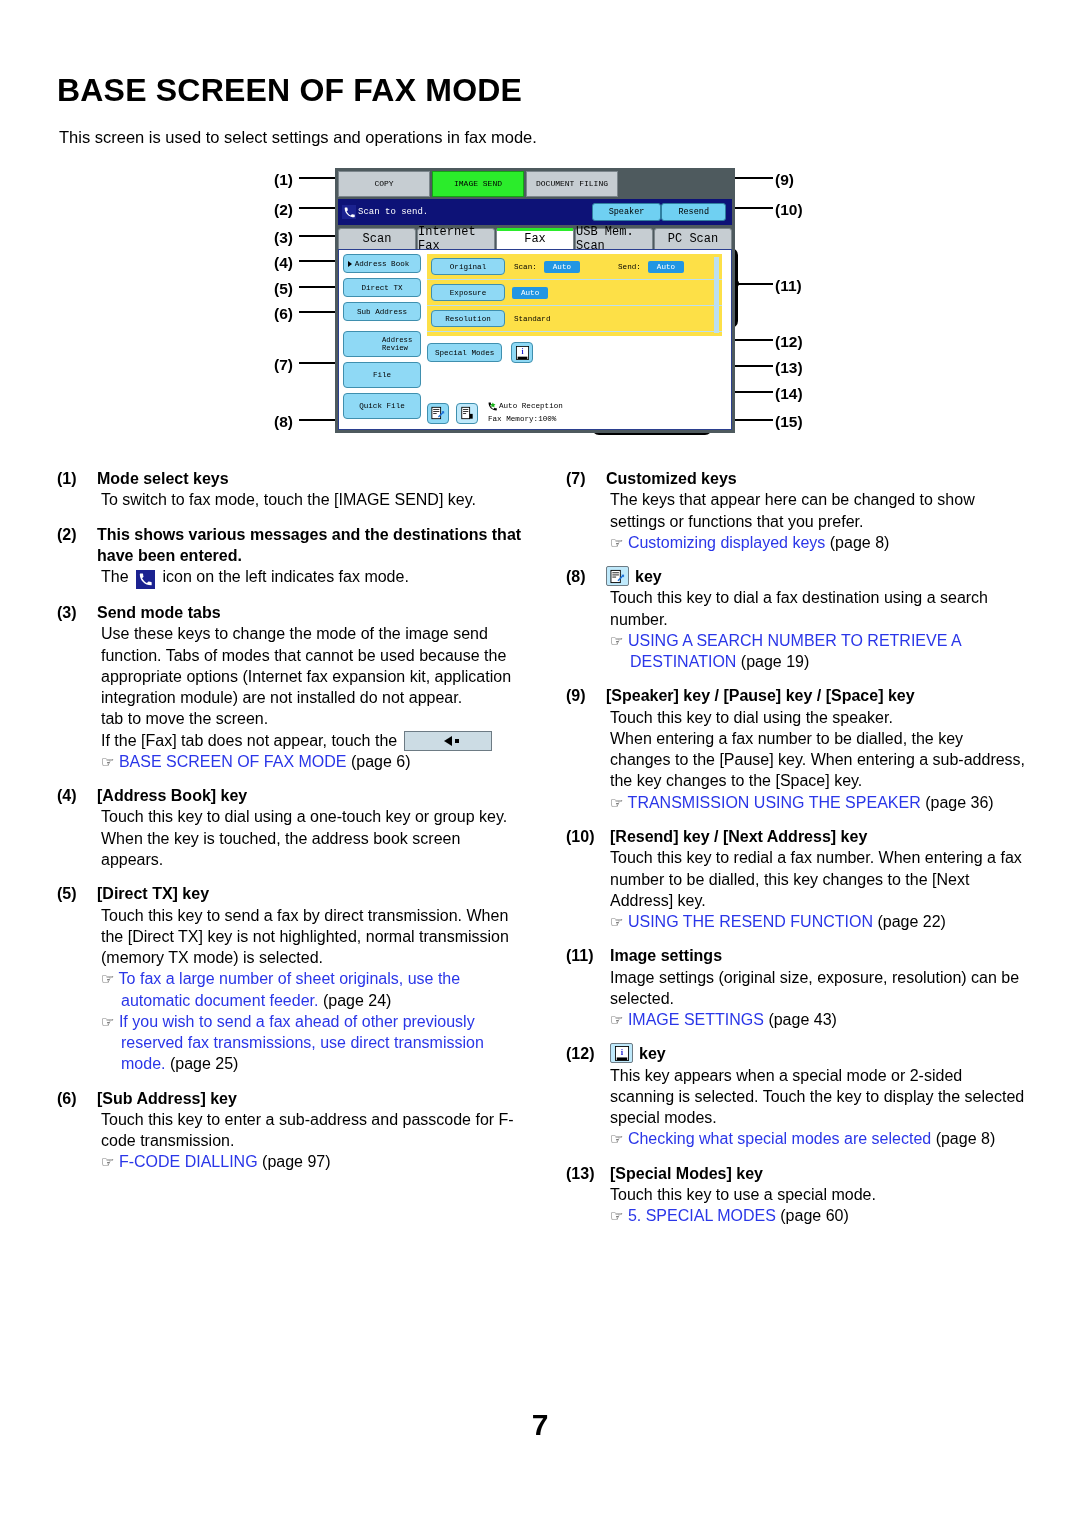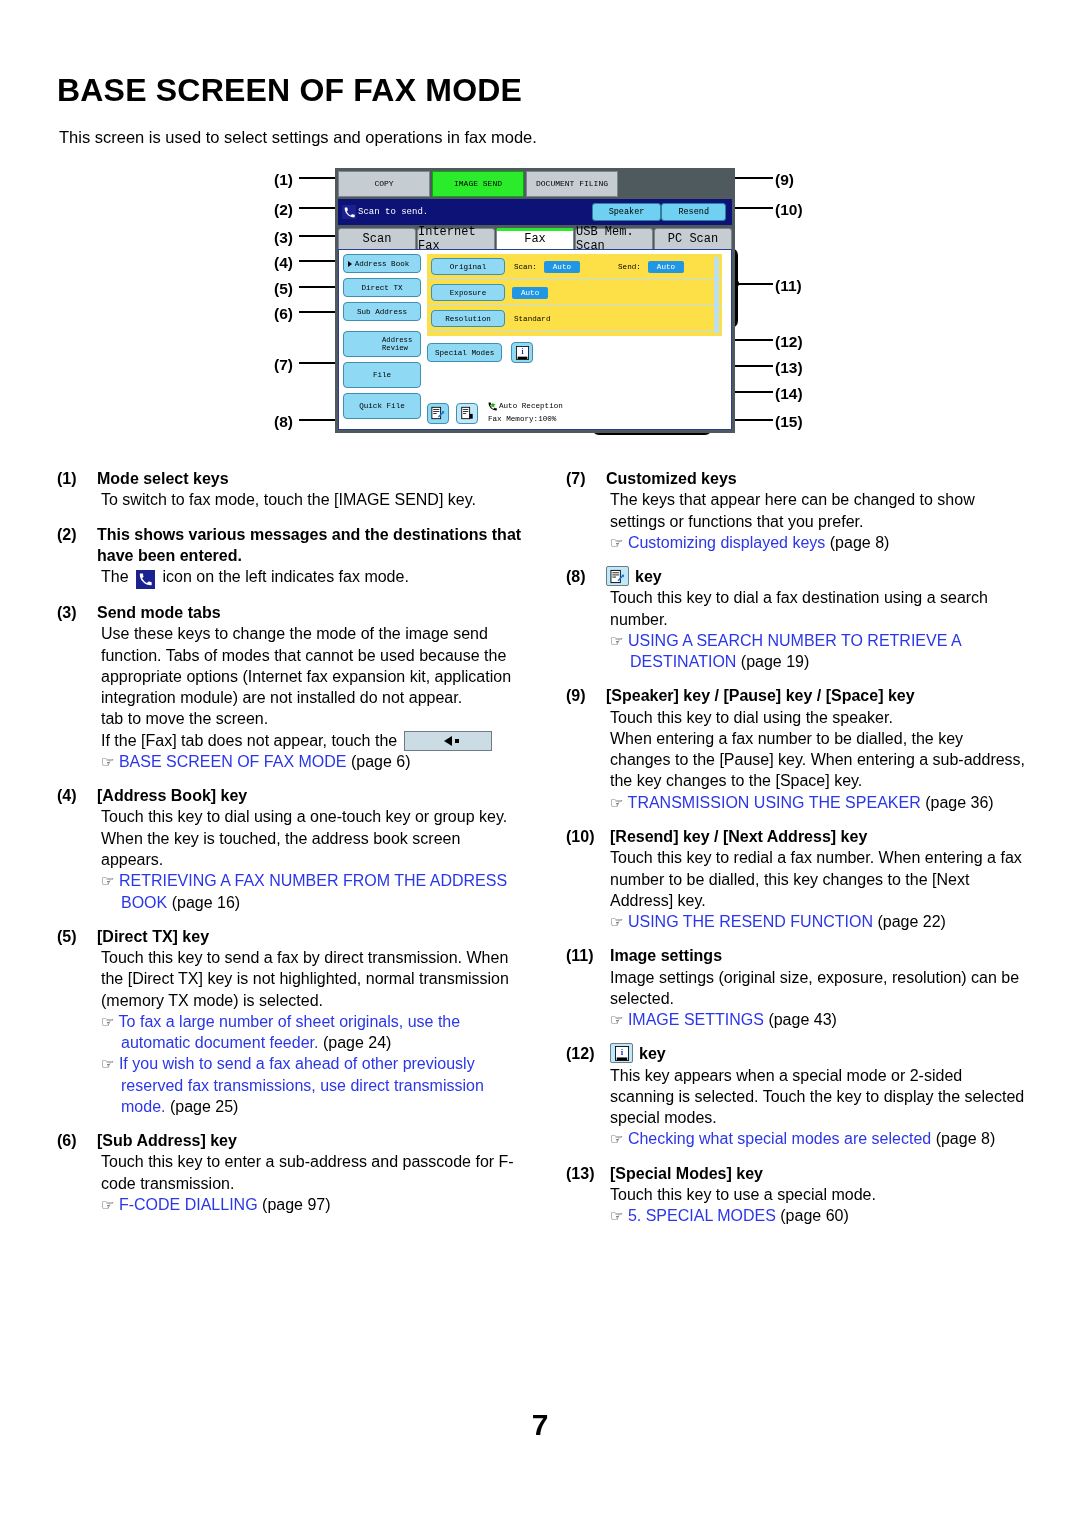--- a/index.html
+++ b/index.html
@@ -437,24 +437,20 @@
     </div>
   </div>
 
   <div class="item">
     <div class="ihead">
       <span class="inum">(4)</span>
       <span class="ititle">[Address Book] key</span>
     </div>
     <div class="ibody">
       <div>Touch this key to dial using a one-touch key or group key. When the key is touched, the address book screen appears.</div>
-      <div class="refline"><span class="hand">☞</span>
-        <span class="ref">RETRIEVING A FAX NUMBER FROM THE ADDRESS BOOK</span>
-        <span class="blk">(page 16)</span>
-      </div>
     </div>
   </div>
 
   <div class="item">
     <div class="ihead">
       <span class="inum">(5)</span>
       <span class="ititle">[Direct TX] key</span>
     </div>
     <div class="ibody">
       <div>Touch this key to send a fax by direct transmission. When the [Direct TX] key is not highlighted, normal transmission (memory TX mode) is selected.</div>

